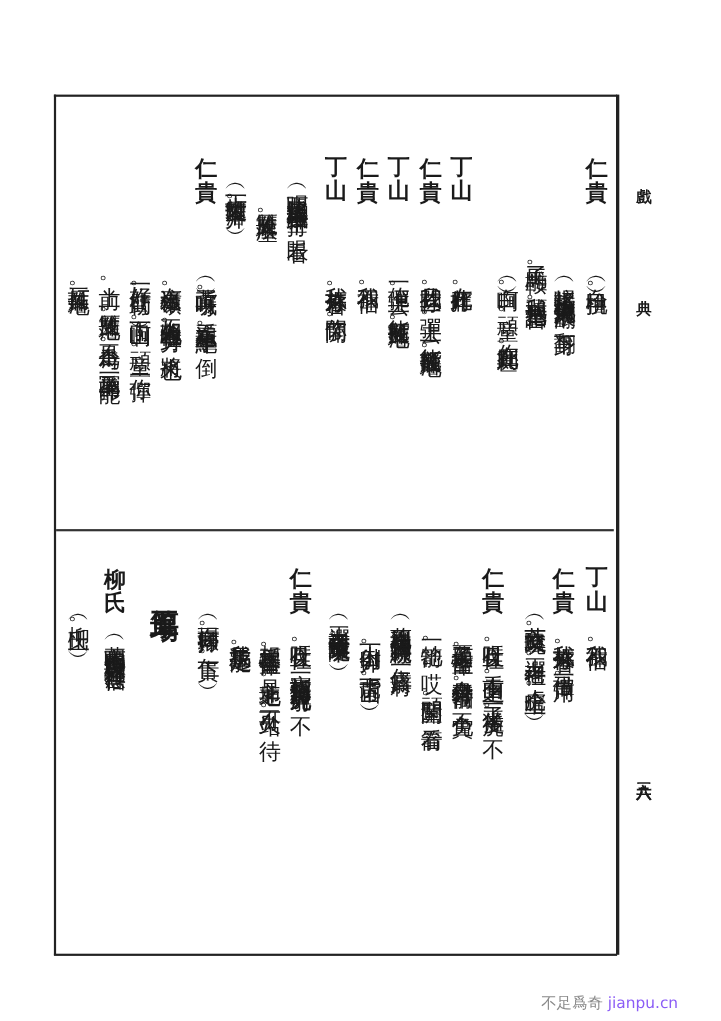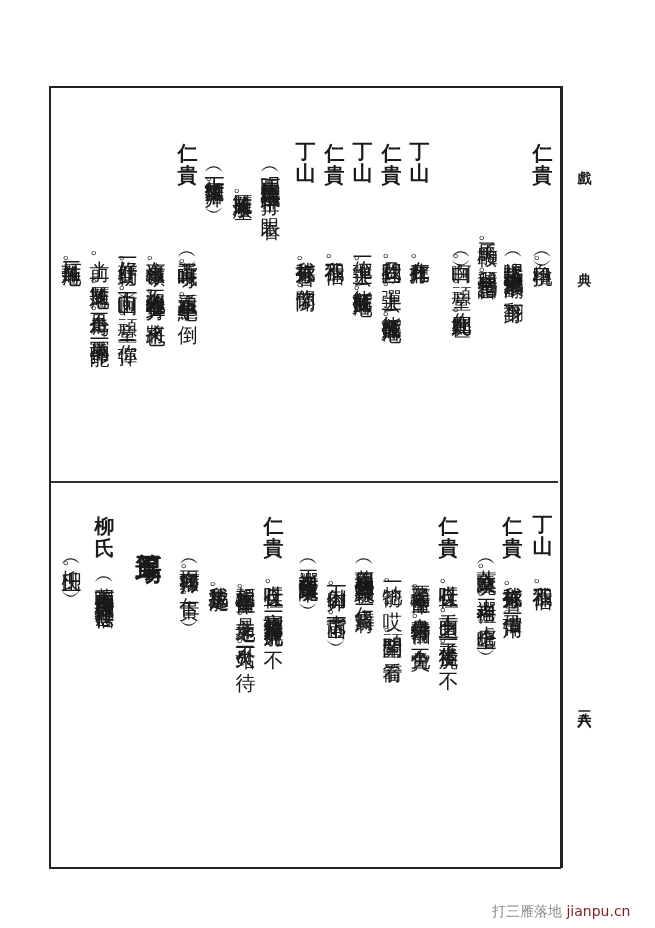--- a/index.html
+++ b/index.html
@@ -12,21 +12,21 @@
   .rule-bot { position: absolute; left: 49px; top: 867px; width: 512px; height: 2px; background: #222; }
   .col { position: absolute; writing-mode: vertical-rl; text-orientation: upright;
          font-size: 20px; line-height: 22px; letter-spacing: 1.5px; white-space: nowrap;
          transform: translateX(-11px); }
   .speaker { font-weight: bold; letter-spacing: 20px; }
   .scene-title { font-size: 26px; font-weight: bold; letter-spacing: 2px; line-height: 28px; transform: translateX(-14px); }
   .margin { position: absolute; writing-mode: vertical-rl; text-orientation: upright;
             font-size: 14px; font-weight: bold; transform: translateX(-7px); }
   .watermark { position: absolute; left: 492px; top: 903px; font-size: 14px; color: #8a8a8a;
                font-family: "DejaVu Sans", sans-serif; }
-  .watermark .url { color: #7f1d1d; }
+  .watermark .url { color: #8b5cf6; }
 </style>
 </head>
 <body>
 
 <div class="frame"></div>
 <div class="rule-top"></div>
 <div class="rule-mid"></div>
 <div class="rule-bot"></div>
 
 <div id="top-section">
@@ -77,15 +77,15 @@
     <div class="col speaker" style="left: 105px; top: 500px;">柳氏</div>
     <div class="col" style="left: 105px; top: 570px;">（幕內唱西皮倒板）嬌兒打雁無音信。</div>
     <div class="col" style="left: 72px; top: 552px;">（柳氏上。）</div>
   </div>
 
 <div class="margin" style="left:583px; top:160px;">戲</div>
 <div class="margin" style="left:583px; top:262px;">典</div>
 <div class="margin" style="left:583px; top:700px; letter-spacing:1px;">三六八</div>
 
 <div class="watermark">
-  <span>打三雁落地</span>
+  <span>不足爲奇</span>
   <span class="url">jianpu.cn</span>
 </div>
 
 </body></html>

